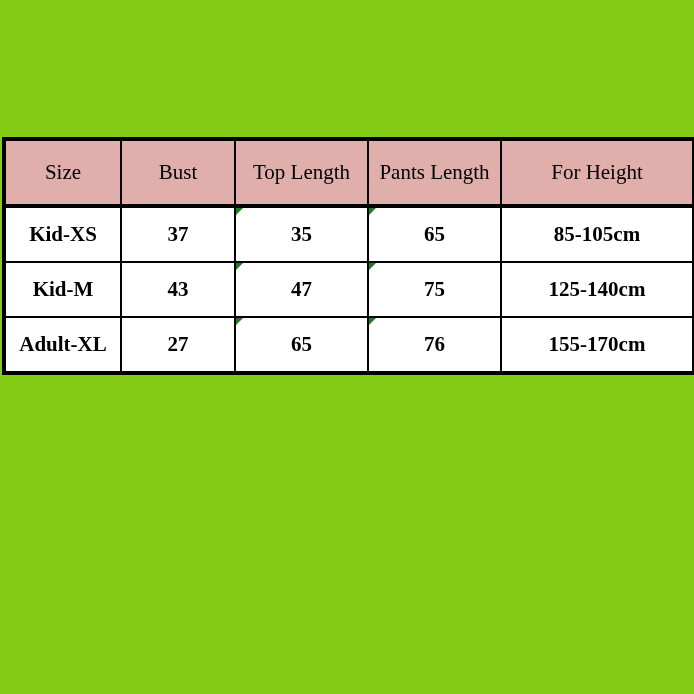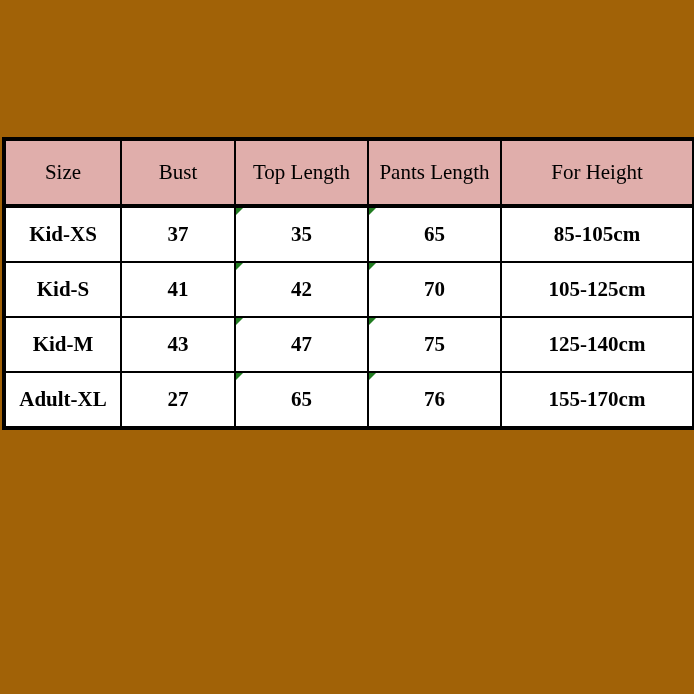--- a/index.html
+++ b/index.html
@@ -4,21 +4,21 @@
 <style>
   html, body {
     margin: 0;
     padding: 0;
     background: #ffffff;
   }
   .page {
     position: relative;
     width: 694px;
     height: 694px;
-    background: #a16207;
+    background: #84cc16;
     overflow: hidden;
   }
   table.size-chart {
     position: absolute;
     left: 2px;
     top: 137px;
     width: 690px;
     border-collapse: collapse;
     table-layout: fixed;
     font-family: "Liberation Serif", "DejaVu Serif", serif;
@@ -84,27 +84,20 @@
     </thead>
     <tbody>
         <tr>
           <td><span>Kid-XS</span></td>
           <td><span>37</span></td>
           <td><span class="corner-marker"></span><span>35</span></td>
           <td><span class="corner-marker"></span><span>65</span></td>
           <td><span>85-105cm</span></td>
         </tr>
         <tr>
-          <td><span>Kid-S</span></td>
-          <td><span>41</span></td>
-          <td><span class="corner-marker"></span><span>42</span></td>
-          <td><span class="corner-marker"></span><span>70</span></td>
-          <td><span>105-125cm</span></td>
-        </tr>
-        <tr>
           <td><span>Kid-M</span></td>
           <td><span>43</span></td>
           <td><span class="corner-marker"></span><span>47</span></td>
           <td><span class="corner-marker"></span><span>75</span></td>
           <td><span>125-140cm</span></td>
         </tr>
         <tr>
           <td><span>Adult-XL</span></td>
           <td><span>27</span></td>
           <td><span class="corner-marker"></span><span>65</span></td>

